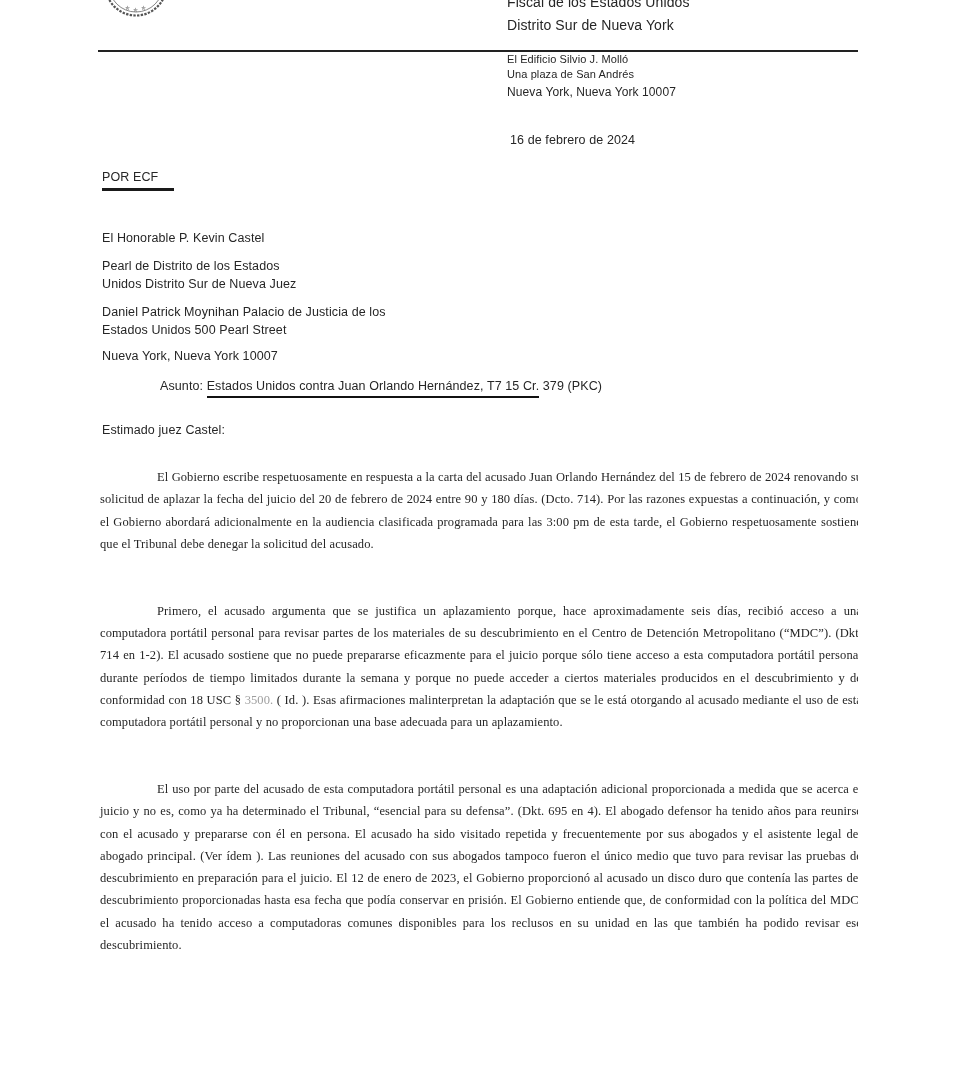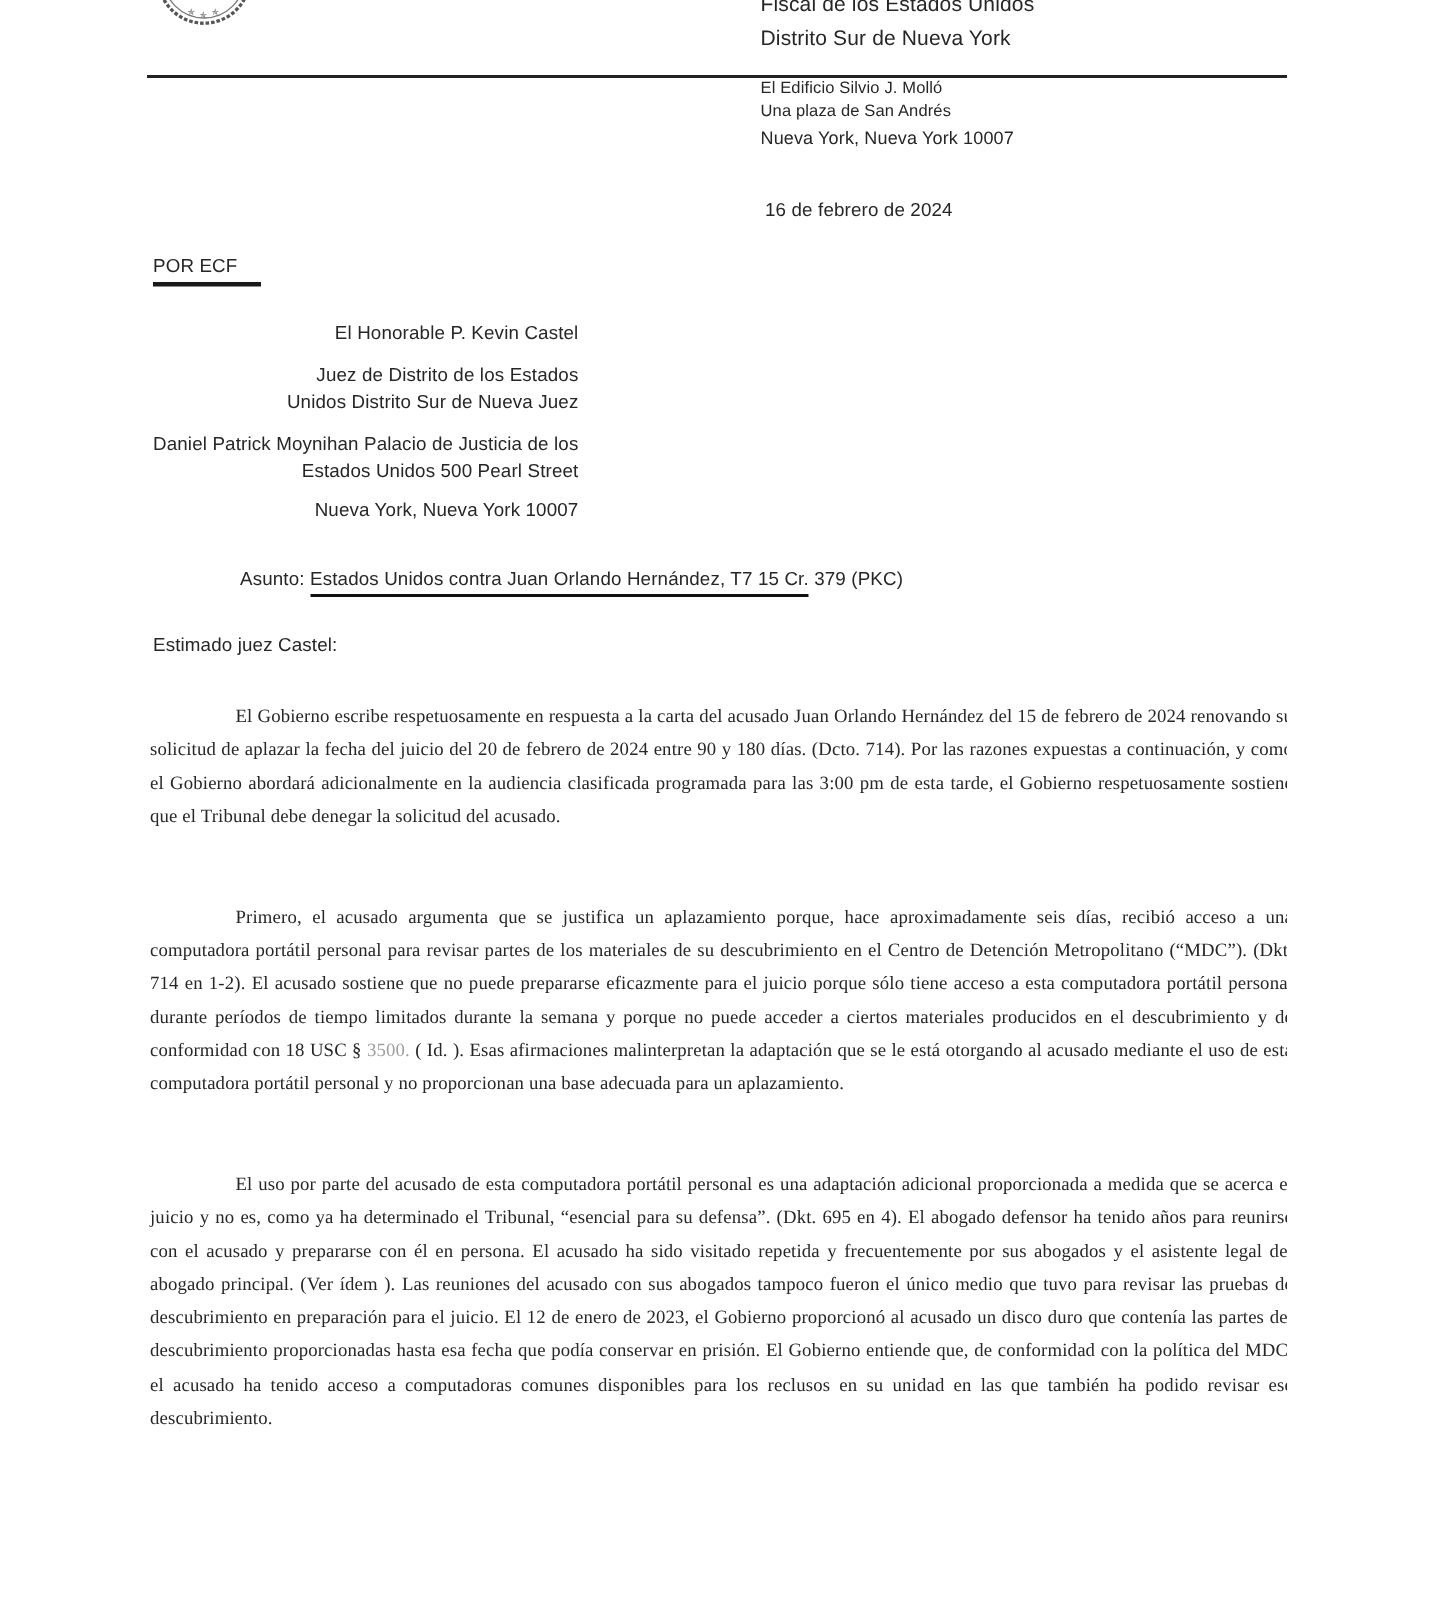--- a/index.html
+++ b/index.html
@@ -30,21 +30,21 @@
   .sender-address { left: 507px; top: 52px; font-size: 11px; line-height: 15px; }
   .sender-address .city { font-size: 12px; margin-top: 3px; }
 
   .date-line { left: 510px; top: 133px; font-size: 12.5px; }
 
   
   .delivery { left: 102px; top: 170px; font-size: 12.5px; }
   .delivery .rule { width: 72px; height: 2.5px; background: #1a1a1a; margin-top: 4px; }
 
   
-  .recipient { left: 102px; top: 213px; font-size: 12.5px; line-height: 18px; text-align: right; }
+  .recipient { left: 102px; top: 229px; font-size: 12.5px; line-height: 18px; }
   .recipient p { margin: 0 0 10px 0; }
   .recipient p.city { margin: 0; }
   .recipient p.court { margin-bottom: 8px; }
 
   
   .subject { left: 160px; top: 379px; font-size: 12.5px; }
   .subject .case-title {
     border-bottom: 2.5px solid #111111;
     padding-bottom: 3px;
   }
@@ -85,21 +85,21 @@
 
   <div class="abs date-line">16 de febrero de 2024</div>
 
   <div class="abs delivery">
     <span>POR ECF</span>
     <div class="rule"></div>
   </div>
 
   <div class="abs recipient">
     <p>El Honorable P. Kevin Castel</p>
-    <p><span>Juez de Distrito de los Estados</span><br><span>Unidos Distrito Sur de Nueva Juez</span></p>
+    <p><span>Pearl de Distrito de los Estados</span><br><span>Unidos Distrito Sur de Nueva Juez</span></p>
     <p class="court"><span>Daniel Patrick Moynihan Palacio de Justicia de los</span><br><span>Estados Unidos 500 Pearl Street</span></p>
     <p class="city">Nueva York, Nueva York 10007</p>
   </div>
 
   <div class="abs subject">
     <span>Asunto: </span><span class="case-title">Estados Unidos contra Juan Orlando Hernández, T7 15 Cr.</span><span> 379 (PKC)</span>
   </div>
 
   <div class="abs salutation">Estimado juez Castel:</div>
 

